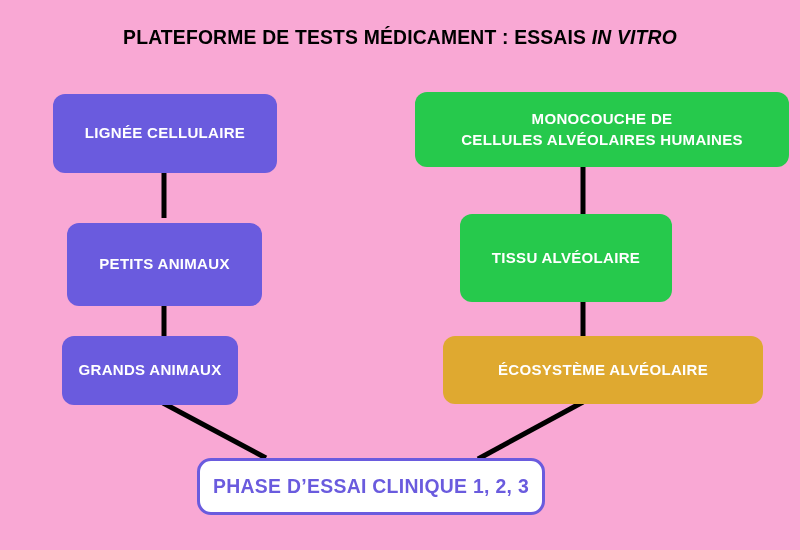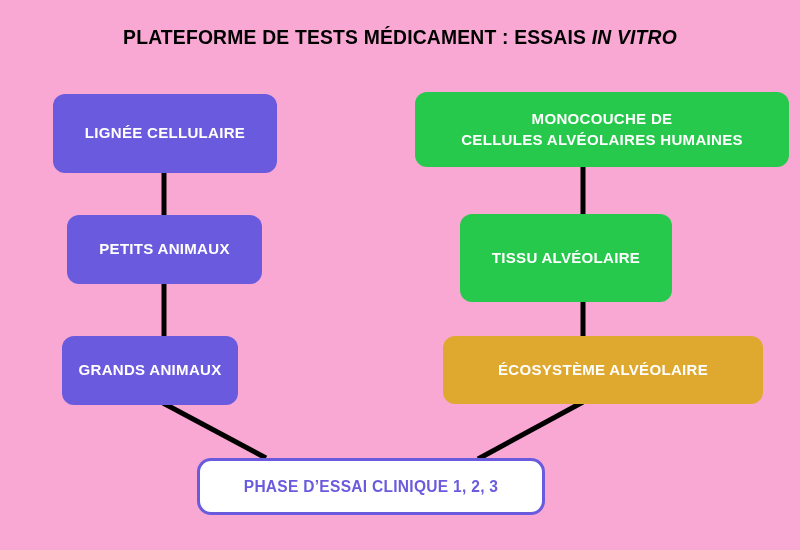--- a/index.html
+++ b/index.html
@@ -72,27 +72,27 @@
 
   .node.purple { background: #6a5bde; }
   .node.green  { background: #26c94c; }
   .node.orange { background: #dfa930; }
 
   .node.outline {
     background: #ffffff;
     border: 3px solid #6a5bde;
     color: #6a5bde;
     border-radius: 14px;
-    font-size: 16px;
+    font-size: 20px;
   }
 
   
   #node-lignee-cellulaire   { left: 53px;  top: 94px;  width: 224px; height: 79px; }
   #node-monocouche          { left: 398px; top: 92px;  width: 374px; height: 75px; margin-left: 17px; }
-  #node-petits-animaux      { left: 67px;  top: 215px; width: 195px; height: 69px; }
+  #node-petits-animaux      { left: 67px;  top: 223px; width: 195px; height: 83px; }
   #node-tissu-alveolaire    { left: 460px; top: 214px; width: 212px; height: 88px; }
   #node-grands-animaux      { left: 62px;  top: 336px; width: 176px; height: 69px; }
   #node-ecosysteme          { left: 443px; top: 336px; width: 320px; height: 68px; }
   #node-phase-essai         { left: 197px; top: 458px; width: 348px; height: 57px; }
 </style>
 </head>
 <body>
 
 <div id="stage">
 

